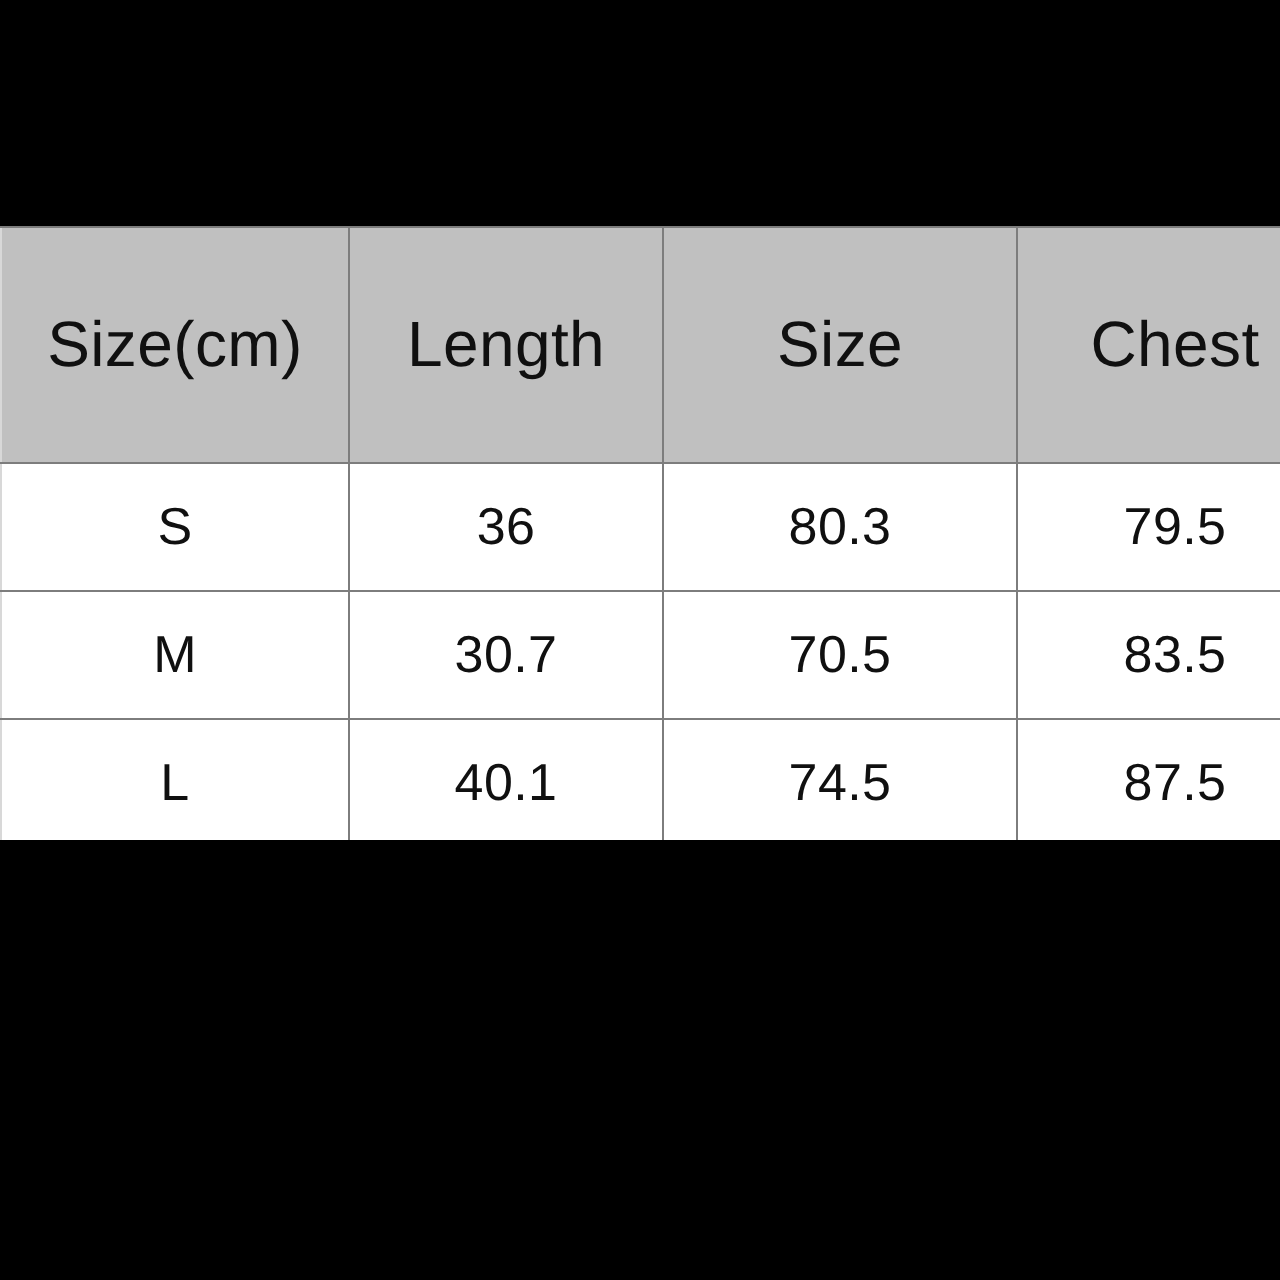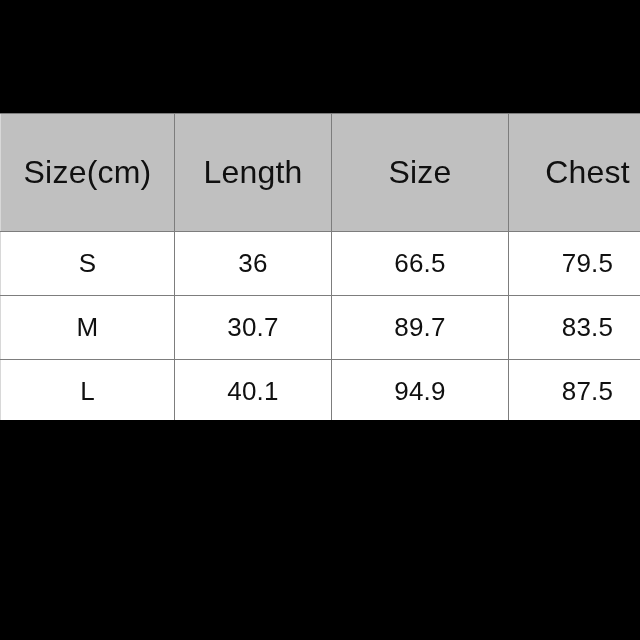--- a/index.html
+++ b/index.html
@@ -102,32 +102,32 @@
           <th>Length</th>
           <th>Size</th>
           <th>Chest</th>
         </tr>
       </thead>
 
       <tbody>
         <tr>
           <td>S</td>
           <td>36</td>
-          <td>66.5</td>
+          <td>80.3</td>
           <td>79.5</td>
         </tr>
         <tr>
           <td>M</td>
           <td>30.7</td>
-          <td>89.7</td>
+          <td>70.5</td>
           <td>83.5</td>
         </tr>
         <tr>
           <td>L</td>
           <td>40.1</td>
-          <td>94.9</td>
+          <td>74.5</td>
           <td>87.5</td>
         </tr>
       </tbody>
     </table>
   </div>
 
 </div>
 
 </body></html>

